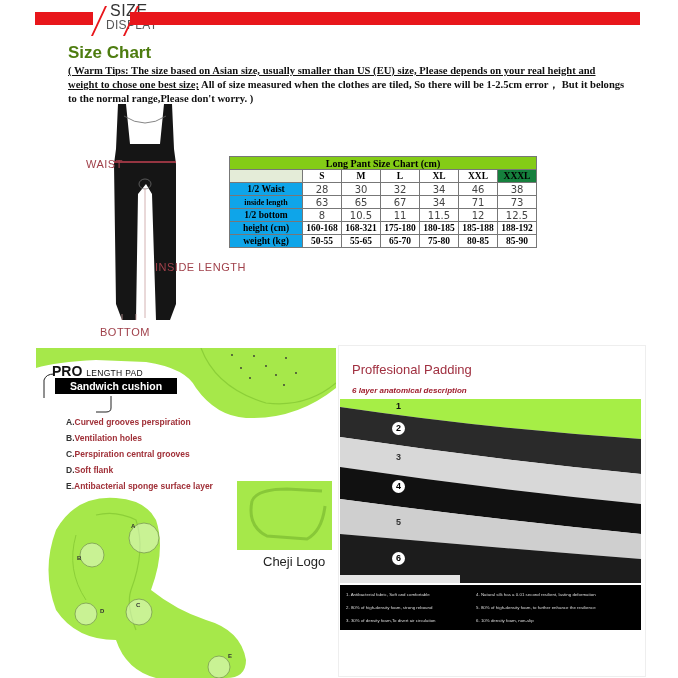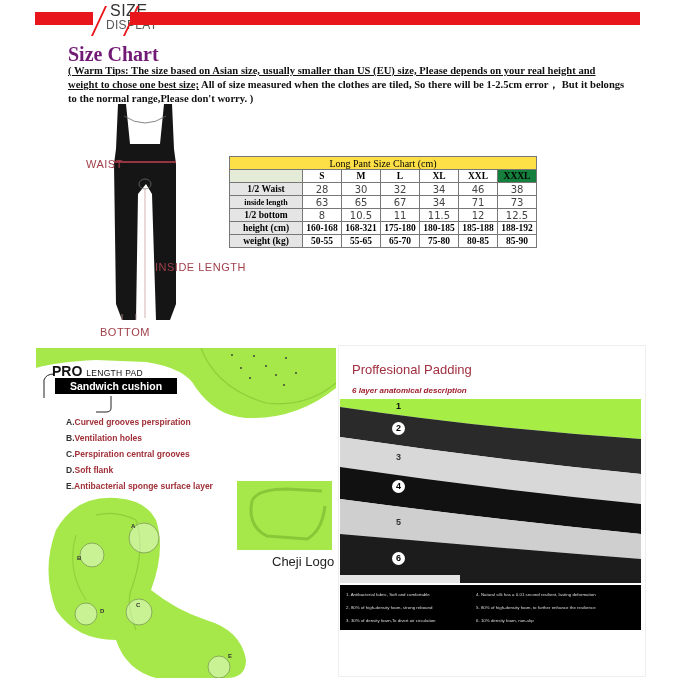--- a/index.html
+++ b/index.html
@@ -8,51 +8,51 @@
 
   
   .bar-left{left:35px;top:12px;width:58px;height:13px;background:#e8161b;}
   .bar-right{left:130px;top:12px;width:510px;height:13px;background:#e8161b;}
   .slash{width:2px;height:30px;background:#e8161b;transform:skewX(-25deg);}
   .slash1{left:98px;top:6px;}
   .slash2{left:130px;top:6px;}
   .hdr-size{left:110px;top:2px;font-size:16px;color:#333;letter-spacing:0.5px;}
   .hdr-display{left:106px;top:18px;font-size:12px;color:#555;letter-spacing:0.3px;}
 
-  .chart-title{left:68px;top:43px;font-family:Liberation Serif, serif;font-weight:bold;font-size:20px;color:#701a75;}
+  .chart-title{left:68px;top:43px;font-family:Liberation Sans, sans-serif;font-weight:bold;font-size:17px;color:#4d7c0f;}
   .tips{left:68px;top:64px;width:560px;font-family:"Liberation Serif",serif;font-weight:bold;font-size:10.6px;line-height:14px;color:#111;}
   .tips .u{text-decoration:underline;}
 
   
   .pants{left:110px;top:104px;width:70px;height:222px;}
   .lbl-red{font-size:11px;color:#a0404a;letter-spacing:0.5px;}
   .lbl-waist{left:86px;top:158px;}
   .lbl-inside{left:155px;top:261px;}
   .lbl-bottom{left:100px;top:326px;}
 
   
   table.size{position:absolute;left:229px;top:156px;border-collapse:collapse;font-family:"Liberation Serif",serif;}
   table.size td{border:1px solid #777;height:12px;padding:0 2px;text-align:center;font-size:10px;white-space:nowrap;}
   table.size td.hd{background:#e4ecd8;font-weight:bold;font-size:9.5px;}
-  table.size td.rh{background:#e5e5e5;font-weight:bold;font-size:9.5px;}
+  table.size td.rh{background:#0ea5e9;font-weight:bold;font-size:9.5px;}
   table.size td.num{font-family:"DejaVu Sans",sans-serif;font-size:10px;color:#444;width:34px;}
   table.size td.bnum{font-weight:bold;font-size:9.5px;}
-  table.size td.ttl{background:#fde047;font-weight:normal;font-size:10px;}
+  table.size td.ttl{background:#84cc16;font-weight:bold;font-size:10px;}
 
   
   .pad-top{left:36px;top:348px;width:300px;height:72px;}
   .pro{left:52px;top:363px;font-size:14px;color:#111;font-weight:bold;}
   .pro small{font-size:8.5px;font-weight:normal;letter-spacing:0.3px;}
   .sandwich{left:55px;top:378px;width:122px;height:16px;background:#000;color:#fff;font-weight:bold;font-size:10.5px;line-height:16px;text-align:center;}
   .feat{left:66px;font-size:8.5px;font-weight:bold;color:#a03038;}
   .feat b{color:#333;}
 
   .pad-main{left:36px;top:490px;width:230px;height:188px;}
   .logo-photo{left:237px;top:481px;width:95px;height:69px;background:#a6e84a;}
-  .logo-cap{left:272px;top:554px;font-size:13px;color:#222;}
+  .logo-cap{left:263px;top:554px;font-size:13px;color:#222;}
 
   
   .rpanel{left:338px;top:345px;width:306px;height:330px;border:1px solid #eee;background:#fff;}
   .pp-title{left:352px;top:362px;font-size:13px;color:#a03040;}
   .pp-sub{left:352px;top:386px;font-size:8px;font-weight:bold;font-style:italic;color:#a02030;}
   .foam{left:340px;top:399px;width:301px;height:184px;overflow:hidden;background:#ddd;}
   .caps{left:340px;top:585px;width:301px;height:45px;background:#000;color:#ddd;font-size:4.4px;}
   .caps .c{position:absolute;white-space:nowrap;}
   .num-circle{position:absolute;width:13px;height:13px;border-radius:50%;background:#fff;color:#000;font-size:9px;font-weight:bold;text-align:center;line-height:13px;}
   .num-plain{position:absolute;color:#fff;font-size:9px;font-weight:bold;}

